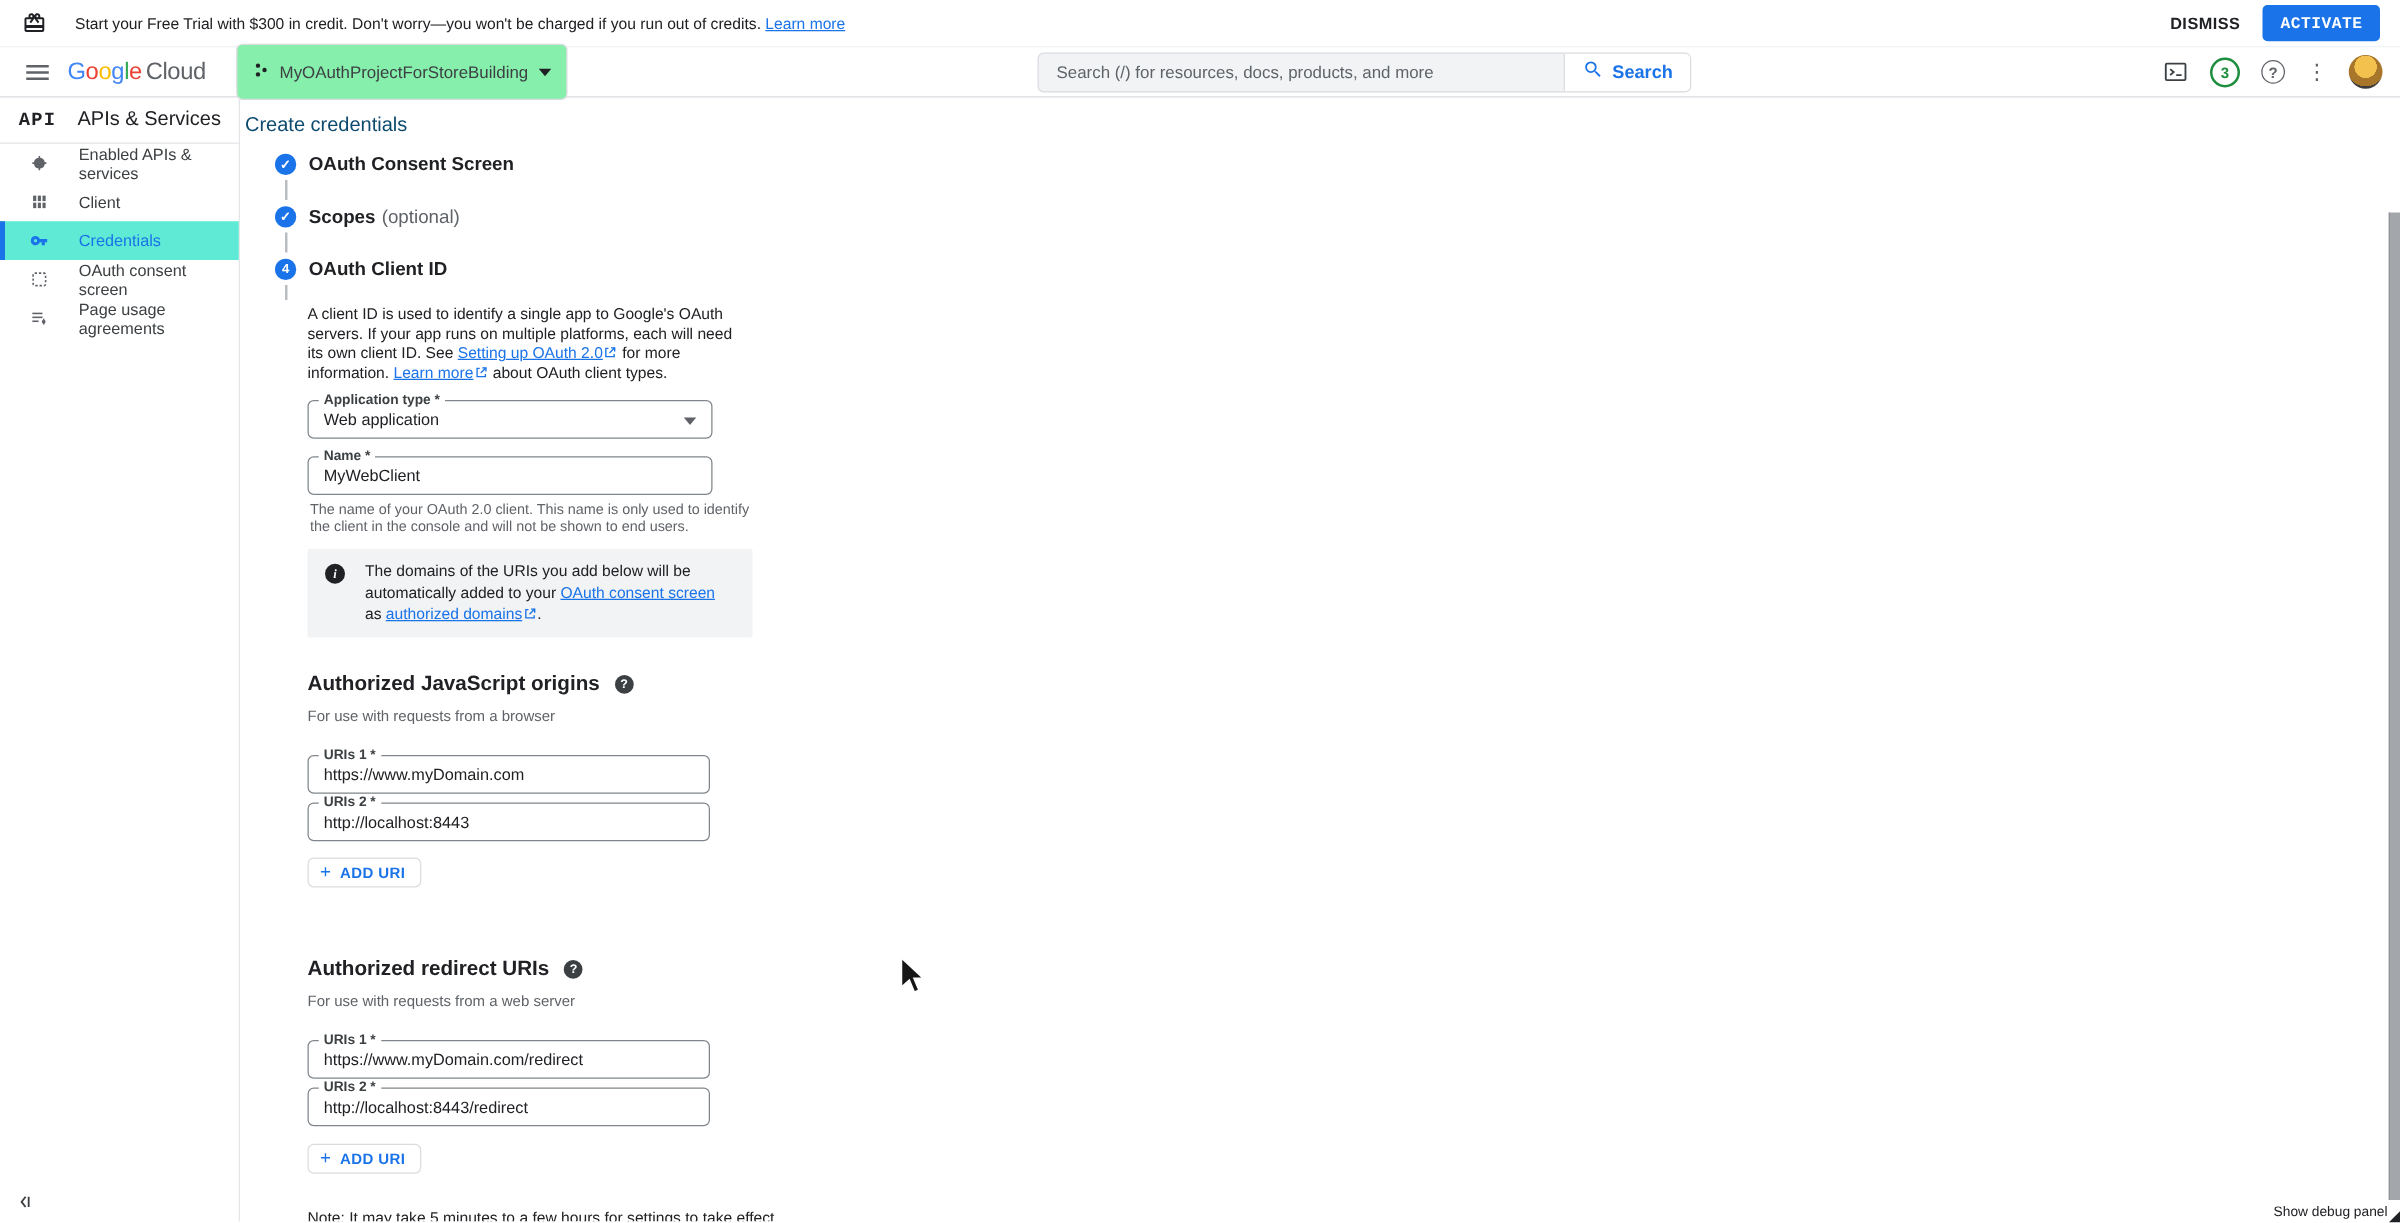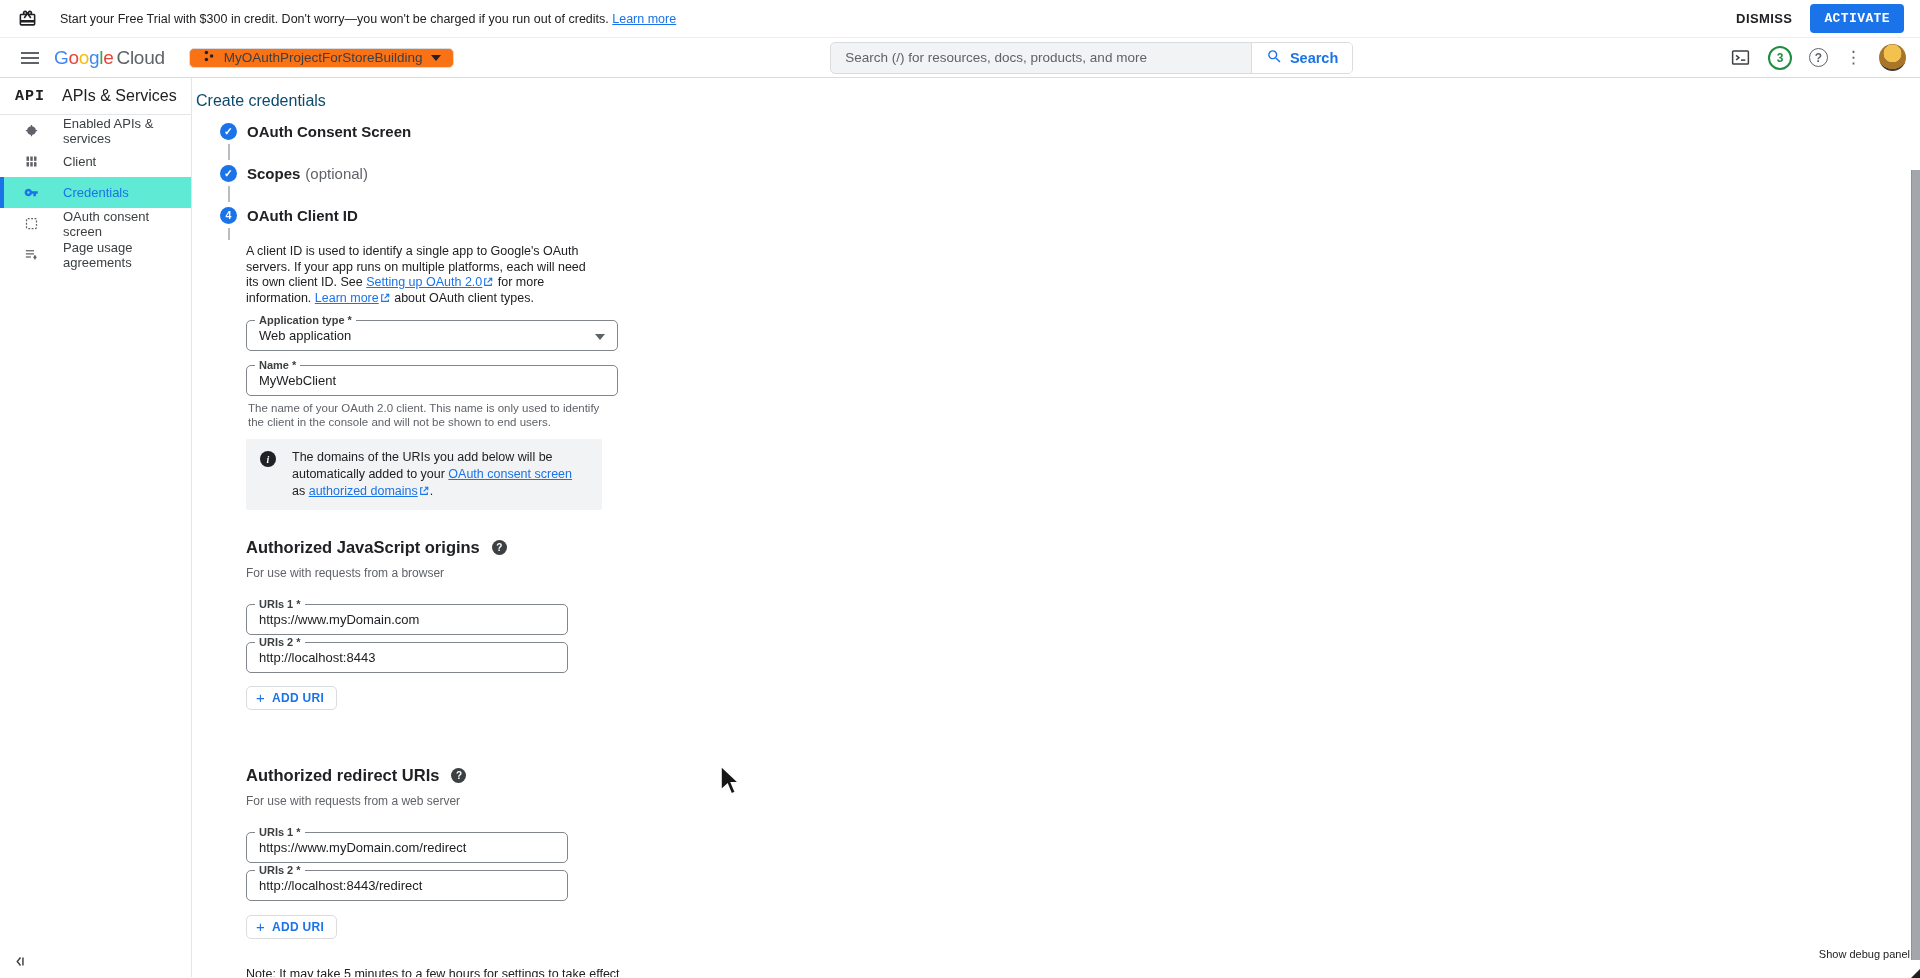--- a/index.html
+++ b/index.html
@@ -19,22 +19,22 @@
   .activate-btn { background:#1a73e8; border:none; border-radius:4px; color:#fff; font-family:Liberation Mono, monospace;
     font-size:13px; font-weight:bold; letter-spacing:.4px; padding:7px 14px; cursor:pointer; }
 
   
   .topbar { height:40px; display:flex; align-items:center; border-bottom:1px solid #dadce0;
     padding:0 14px 0 14px; background:#fff; }
   .hamburger { width:20px; height:20px; margin:0 14px 0 6px; cursor:pointer; }
   .logo { font-size:19px; letter-spacing:-0.3px; white-space:nowrap; cursor:pointer; }
   .logo .cloud { color:#5f6368; margin-left:3px; }
   .g1{color:#4285F4}.g2{color:#EA4335}.g3{color:#FBBC04}.g4{color:#4285F4}.g5{color:#34A853}.g6{color:#EA4335}
-  .project-picker { margin-left:24px; height:20px; display:flex; align-items:center; gap:8px;
-    border:1px solid #dadce0; border-radius:5px; background:#f97316; padding:0 12px; cursor:pointer;
+  .project-picker { margin-left:24px; height:45px; display:flex; align-items:center; gap:8px;
+    border:1px solid #dadce0; border-radius:5px; background:#86efac; padding:0 12px; cursor:pointer;
     font-family:inherit; font-size:13.5px; color:#3c4043; }
   .tri-down { width:0; height:0; border-left:5px solid transparent; border-right:5px solid transparent;
     border-top:6px solid #202124; }
   .search-combo { margin:0 auto; width:523px; height:32px; display:flex; align-items:stretch;
     border:1px solid #dadce0; border-radius:5px; overflow:hidden; background:#f1f3f4; }
   .search-combo input { flex:1; border:none; outline:none; background:transparent; padding:0 14px;
     font-family:inherit; font-size:13.5px; color:#3c4043; }
   .search-combo input::placeholder { color:#5f6368; }
   .search-btn { display:flex; align-items:center; gap:7px; background:#fff; border:none;
     border-left:1px solid #dadce0; padding:0 14px; color:#1a73e8; font-family:inherit;
@@ -76,21 +76,21 @@
   .step-suffix { margin-left:5px; font-size:15px; color:#5f6368; }
   .connector { width:1.5px; background:#b9bdc1; margin:4px 0 4px 36px; height:16px; }
   .connector.short { height:12px; }
 
   .intro { margin-left:54px; width:354px; font-size:12.5px; line-height:15.5px; color:#202124; }
   .intro a { color:#1a73e8; text-decoration:underline; cursor:pointer; }
   .ext { display:inline-block; width:10px; height:10px; vertical-align:-1px; margin:0 1px; }
 
   .mfield { position:relative; border:1px solid #80868b; border-radius:5px; height:31px;
     background:#fff; display:flex; align-items:center; }
-  .w356 { width:372px; margin-left:54px; } .w322 { width:322px; margin-left:54px; }
+  .w356 { width:324px; margin-left:54px; } .w322 { width:322px; margin-left:54px; }
   .mlabel { position:absolute; top:-7px; left:8px; background:#fff; padding:0 4px;
     font-size:11px; font-weight:bold; color:#3c4043; line-height:12px; white-space:nowrap; }
   .mvalue { border:none; outline:none; background:transparent; width:100%; padding:0 28px 0 12px;
     font-family:inherit; font-size:13px; color:#202124; }
   .mcaret { position:absolute; right:12px; top:13px; width:0; height:0;
     border-left:5px solid transparent; border-right:5px solid transparent; border-top:6px solid #5f6368; }
   .mt-app { margin-top:14px; } .mt-name { margin-top:14px; }
   .helper { margin:6px 0 0 56px; width:362px; font-size:11.5px; line-height:13.5px; color:#5f6368; }
 
   .info-box { margin:10px 0 0 54px; width:356px; background:#f1f3f4; border-radius:2px;
@@ -113,21 +113,21 @@
     border:1px solid #dadce0; border-radius:5px; padding:4px 12px 4px 9px; color:#1a73e8;
     font-family:inherit; font-size:12px; font-weight:bold; letter-spacing:.3px; cursor:pointer; }
   .add-uri.second { margin-top:14px; }
   .plus { font-size:15px; font-weight:normal; line-height:12px; }
 
   .note { margin:28px 0 0 54px; font-size:12.5px; color:#202124; }
 
   
   .scroll-thumb { position:absolute; right:0; top:170px; width:9px; height:790px;
     background:#a3a6aa; border-left:1px solid #8f9296; }
-  .debug-panel { position:absolute; right:10px; bottom:18px; font-size:11px; color:#202124; cursor:pointer; }
+  .debug-panel { position:absolute; right:10px; bottom:2px; font-size:11px; color:#202124; cursor:pointer; }
   .corner-mark { position:absolute; right:0; bottom:0; width:0; height:0;
     border-left:9px solid transparent; border-bottom:9px solid #202124; }
   .cursor { position:absolute; left:718px; top:764px; z-index:50; pointer-events:none; }
 </style>
 </head>
 <body>
 
 <div class="app">
 
   <div class="trial-banner">

